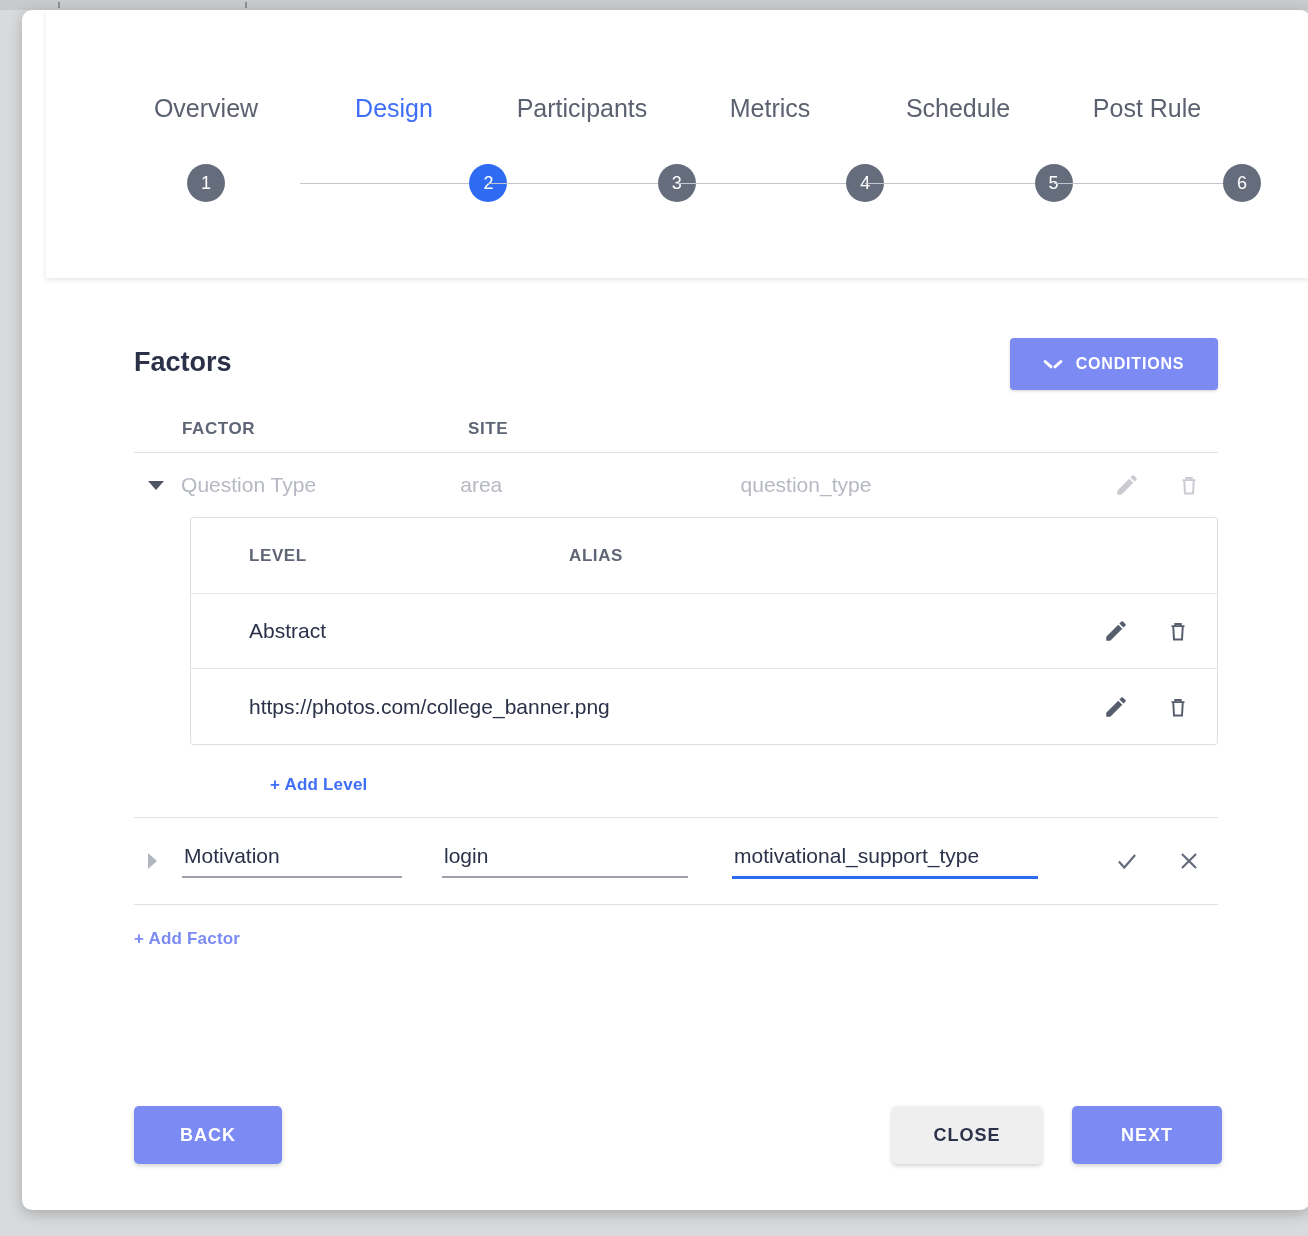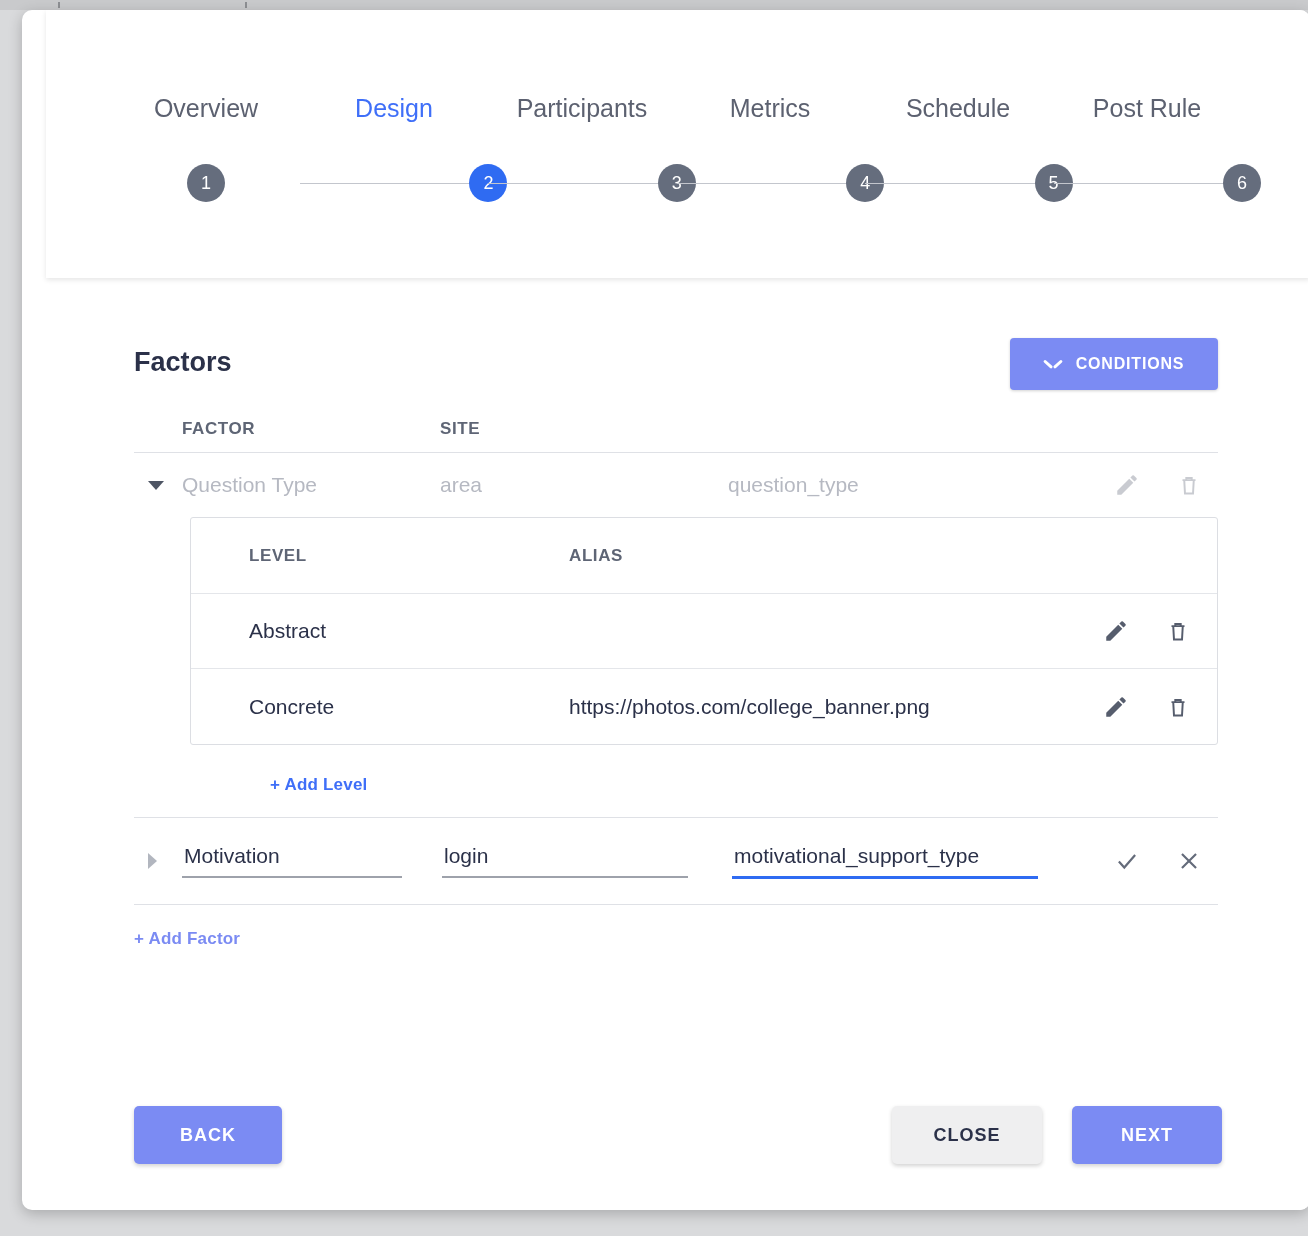--- a/index.html
+++ b/index.html
@@ -178,21 +178,21 @@
     border-bottom: 1px solid #dfe1e6;
     padding-left: 48px;
   }
   .ch {
     font-size: 17px;
     font-weight: bold;
     color: #5e6575;
     letter-spacing: 0.6px;
   }
   .c-factor { width: 258px; }
-  .c-site   { width: 288px; }
+  .c-site   { width: 288px; margin-left: 28px; }
   .c-target { width: 346px; }
   .c-acts   { width: 144px; }
 
   .factor-row {
     display: flex;
     align-items: center;
     height: 64px;
     padding-left: 0;
   }
   .caret-cell {
@@ -467,21 +467,20 @@
             </span>
             <span class="ic">
               <svg viewBox="0 0 24 24">
                 <path fill="none" stroke="#565d6d" stroke-width="1.8" d="M6 7.5h12M9.5 7.5V5.6h5V7.5M7.6 7.5l.7 12.4h7.4l.7-12.4"></path>
               </svg>
             </span>
           </div>
         </div>
 
         <div class="lv-row">
-          <div class="lv-text lvc-level">Concrete</div>
           <div class="lv-text lvc-alias">https://photos.com/college_banner.png</div>
           <div class="lv-acts">
             <span class="ic">
               <svg viewBox="0 0 24 24">
                   <path fill="#565d6d" d="M3 17.25V21h3.75L17.81 9.94l-3.75-3.75L3 17.25zM20.71 7.04a1 1 0 000-1.41l-2.34-2.34a1 1 0 00-1.41 0l-1.83 1.83 3.75 3.75 1.83-1.83z"></path>
                 </svg>
             </span>
             <span class="ic">
               <svg viewBox="0 0 24 24">
                 <path fill="none" stroke="#565d6d" stroke-width="1.8" d="M6 7.5h12M9.5 7.5V5.6h5V7.5M7.6 7.5l.7 12.4h7.4l.7-12.4"></path>

